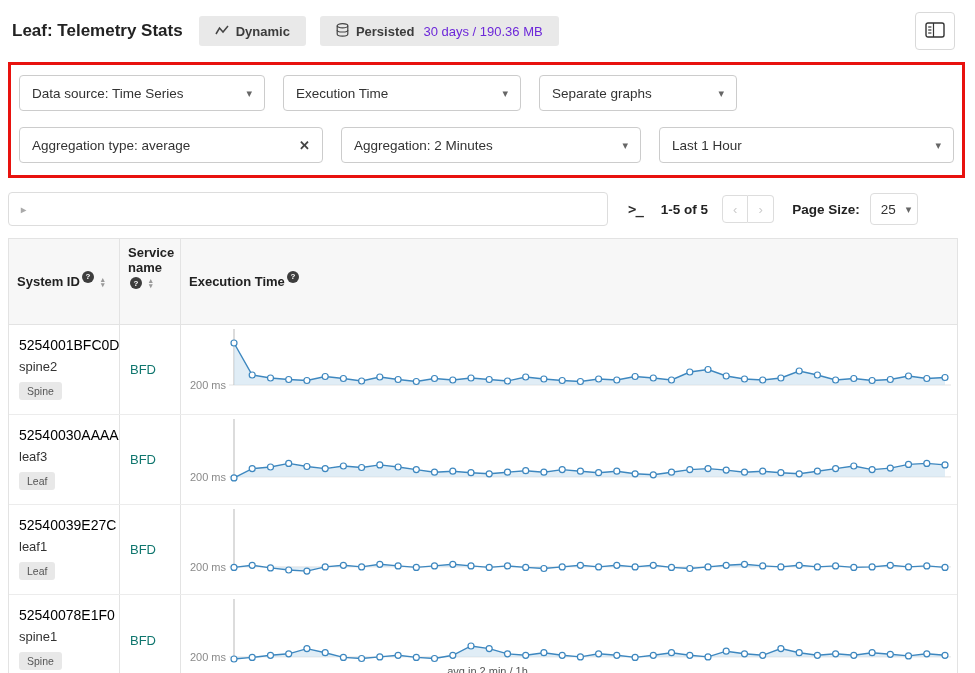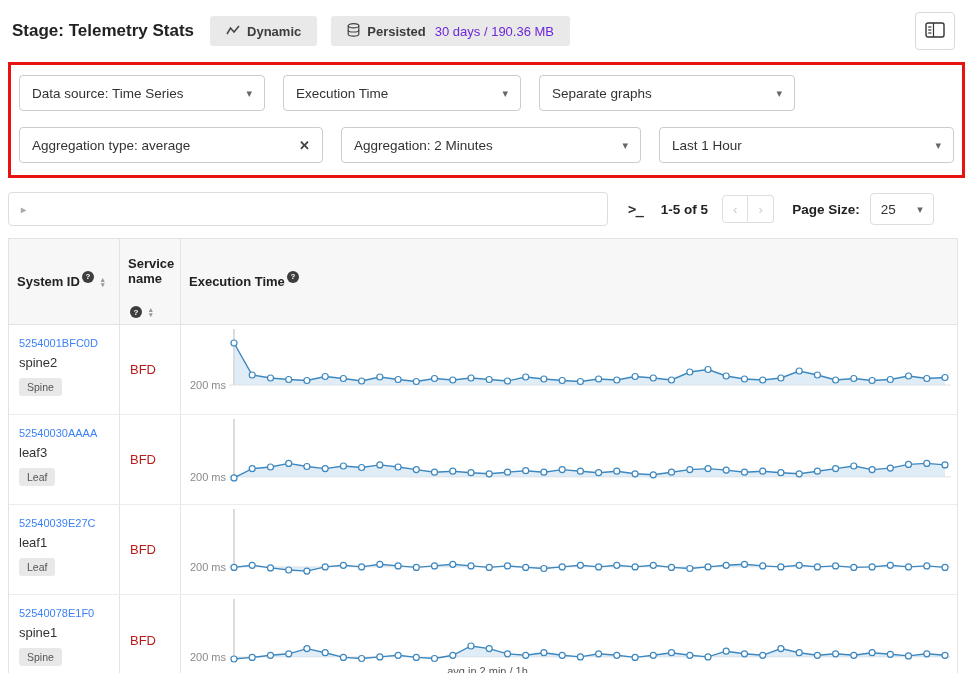--- a/index.html
+++ b/index.html
@@ -22,78 +22,78 @@
   .iconbtn { width:40px; height:38px; background:#fff; border:1px solid #d9d9d9; border-radius:4px;
     display:flex; align-items:center; justify-content:center; cursor:pointer; margin-right:8px;
     align-self:flex-start; }
   
   .filters { margin:6px 10px 0 8px; border:3px solid #e8120e; padding:10px 8px 12px 8px; }
   .frow { display:flex; gap:18px; }
   .frow + .frow { margin-top:16px; }
   .dd { height:36px; border:1px solid #ccc; border-radius:4px; background:#fff; display:flex;
     align-items:center; justify-content:space-between; padding:0 12px; font-size:13.5px;
     color:#333; cursor:pointer; }
-  .w1 { width:246px; } .w2 { width:238px; } .w3 { width:256px;align-items:center; }
+  .w1 { width:246px; } .w2 { width:238px; } .w3 { width:198px;align-items:center; }
   .w4 { width:304px; } .w5 { width:300px; } .w6 { flex:1;align-items:center; }
   .chev { color:#666; font-size:11px; margin-left:10px; }
   .clear { color:#444; font-weight:bold; font-size:13px; cursor:pointer; }
   
   .querybar { display:flex; align-items:center; margin:14px 17px 0 8px; }
   .querybox { width:600px; height:34px; border:1px solid #ddd; border-radius:4px; display:flex;
     align-items:center; padding:0 12px; color:#9a9a9a; font-size:13.5px; font-weight:bold;
     gap:10px; cursor:pointer; }
   .qchev { color:#aaa; font-size:10px; }
   .console { margin-left:20px; font-family:"DejaVu Sans Mono", monospace; font-weight:bold;
     font-size:14px; color:#2f2f2f; letter-spacing:-1px; cursor:pointer; }
   .range { margin-left:18px; font-weight:bold; font-size:13.5px; color:#222; }
   .pager { display:flex; margin-left:14px; }
   .pbtn { width:26px; height:28px; border:1px solid #ddd; background:#fff; color:#ccc;
     display:flex; align-items:center; justify-content:center; font-size:13px; cursor:default; }
   .pbtn.prev { border-radius:4px 0 0 4px; }
   .pbtn.next { border-radius:0 4px 4px 0; border-left:none; }
   .psl { margin-left:18px; font-weight:bold; font-size:13.5px; color:#222; }
-  .psdd { margin-left:10px; width:64px; height:32px; border:1px solid #ddd; border-radius:4px;
+  .psdd { margin-left:10px; width:48px; height:32px; border:1px solid #ddd; border-radius:4px;
     display:flex; align-items:center; justify-content:space-between; padding:0 10px;
     font-size:13.5px; cursor:pointer; }
   
   .table { margin:12px 17px 0 8px; border:1px solid #e3e3e3; }
   .thead { display:grid; grid-template-columns:111px 61px 1fr; background:#f7f7f7;
     border-bottom:1px solid #e3e3e3; height:86px; }
   .th { border-right:1px solid #e3e3e3; padding:6px 8px; display:flex; align-items:center;
     font-weight:bold; font-size:13px; color:#222; }
   .th:last-child { border-right:none; }
-  .th-svc { flex-direction:column; align-items:flex-start; justify-content:flex-end; gap:20px; }
+  .th-svc { flex-direction:column; align-items:flex-start; justify-content:flex-start; gap:2px; }
   .help { display:inline-flex; width:12px; height:12px; border-radius:50%; background:#3d3d3d;
     color:#fff; font-size:8px; font-weight:bold; align-items:center; justify-content:center;
     position:relative; top:-5px; margin-left:2px; cursor:pointer; flex:none; }
   .th-svc .help { top:0; }
   .sort { display:inline-flex; flex-direction:column; line-height:5px; font-size:7px; color:#999;
     margin-left:7px; cursor:pointer; }
   .iconrow { display:flex; align-items:center; }
   .trow { display:grid; grid-template-columns:111px 61px 1fr; height:90px;
     border-bottom:1px solid #ececec; background:#fff; }
   .trow:last-child { border-bottom:none; }
   .td { border-right:1px solid #e3e3e3; }
   .td:last-child { border-right:none; }
   .td-sys { padding:12px 8px 0 10px; }
-  .link { color:#3b82f6; font-size:11px; text-decoration:none; display:block; cursor:pointer; }
+  .link { color:#000000; font-size:14px; text-decoration:none; display:block; cursor:pointer; }
   .host { font-size:13px; margin-top:6px; color:#333; }
   .badge { display:inline-block; background:#e8e8e8; color:#555; font-size:10.5px;
     padding:3px 8px; border-radius:3px; margin-top:8px; }
-  .td-svc { display:flex; align-items:center; padding-left:10px; font-size:13px; color:#b91c1c; }
+  .td-svc { display:flex; align-items:center; padding-left:10px; font-size:13px; color:#0f766e; }
   .td-chart { position:relative; overflow:hidden; }
   .td-chart svg { position:absolute; left:0; top:0; }
   .footer-cut { position:absolute; left:0; right:0; top:665px; text-align:center; font-size:11px;
     color:#555; height:8px; overflow:hidden; }
 </style>
 </head>
 <body>
 
 <div class="header">
-  <div class="title">Stage: Telemetry Stats</div>
+  <div class="title">Leaf: Telemetry Stats</div>
 
   <button class="btn">
     <span>
       <svg width="14" height="12" viewBox="0 0 14 12">
           <polyline points="1,10 4.5,4 8,8 13,2" fill="none" stroke="#444" stroke-width="1.5"></polyline>
         </svg>
     </span>
     <span>Dynamic</span>
   </button>
 

